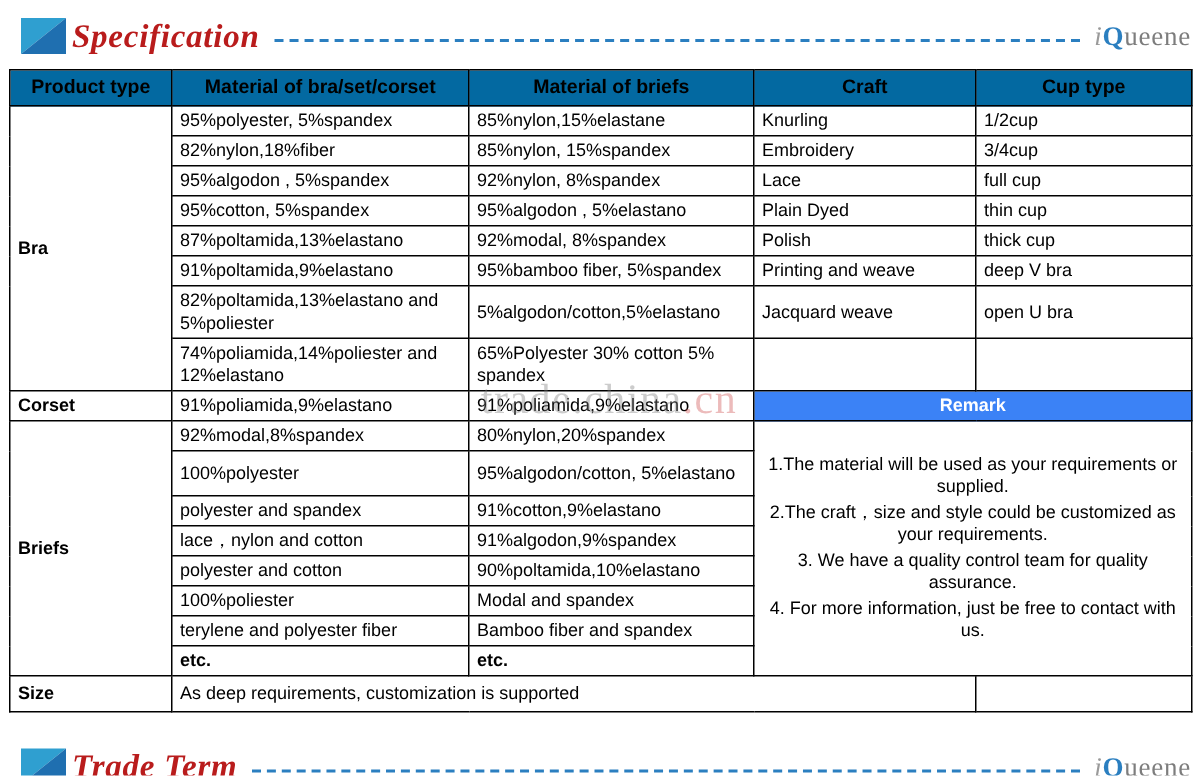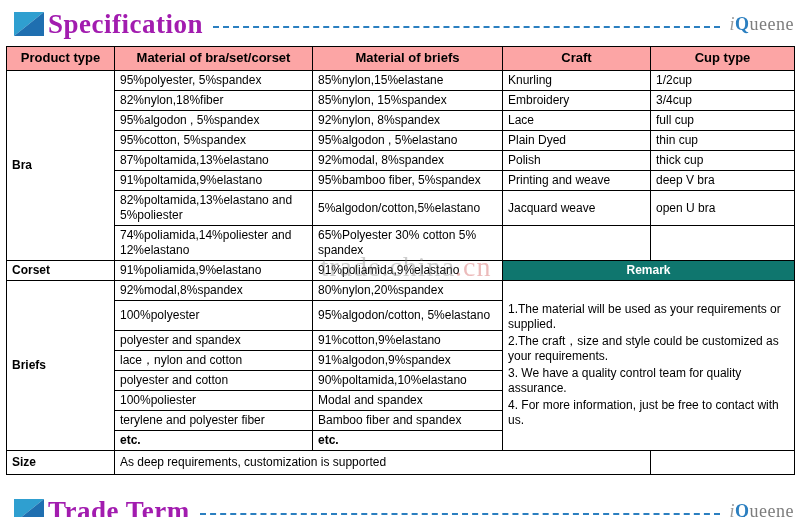--- a/index.html
+++ b/index.html
@@ -42,23 +42,24 @@
   }
   .banner .flag .f2 {
     position: absolute;
     left: 0; top: 0;
     width: 0; height: 0;
     border-right: 30px solid #1f6fb0;
     border-top: 24px solid transparent;
   }
   .banner .title {
     font-family: "Liberation Serif", serif;
-    font-weight: bold;
-    font-size: 27px;
-    color: #a21caf;
+    font-style: italic;
+    font-weight: bold;
+    font-size: 22px;
+    color: #b91c1c;
     letter-spacing: 0.5px;
     margin-right: 10px;
     white-space: nowrap;
   }
   .banner .dashes {
     flex: 1 1 auto;
     height: 0;
     border-top: 2px dashed #2b7fc0;
     margin-right: 10px;
     margin-top: 6px;
@@ -97,34 +98,35 @@
     font-size: 12px;
     line-height: 1.25;
     height: 18px;
     box-sizing: border-box;
   }
   table.spec thead th {
     text-align: center;
     font-weight: bold;
     font-size: 13px;
     height: 24px;
-    background: #fca5a5;
+    background: #0369a1;
   }
   th.hdr-briefs {
     background: linear-gradient(to right, #4e7a4e, #c9d8c9 45%, #ffffff);
     color: #000;
   }
   td.rowlabel {
     text-align: left;
     font-weight: bold;
   }
   .notes-cell {
     vertical-align: top;
     padding: 5px 6px;
     line-height: 1.45;
+    text-align: center;
   }
   .notes-cell p {
     margin: 0 0 2px 0;
   }
   .notes-title {
     text-align: center;
     font-weight: bold;
     color: #ffffff;
   }
 
@@ -231,21 +233,21 @@
         <td style="height:30px">74%poliamida,14%poliester and 12%elastano</td>
         <td>65%Polyester 30% cotton 5% spandex</td>
         <td></td>
         <td></td>
       </tr>
 
       <tr>
         <td class="rowlabel">Corset</td>
         <td>91%poliamida,9%elastano</td>
         <td>91%poliamida,9%elastano</td>
-        <td class="notes-title" colspan="2" rowspan="1" style="background:#0f766e">Remark</td>
+        <td class="notes-title" colspan="2" rowspan="1" style="background:#3b82f6">Remark</td>
       </tr>
 
       <tr>
         <td class="rowlabel" rowspan="8">Briefs</td>
         <td>92%modal,8%spandex</td>
         <td>80%nylon,20%spandex</td>
         <td class="notes-cell" colspan="2" rowspan="8">
           <p>1.The material will be used as your requirements or supplied.</p>
           <p>2.The craft，size and style could be customized as your  requirements.</p>
           <p>3. We have a quality control team for quality assurance.</p>

